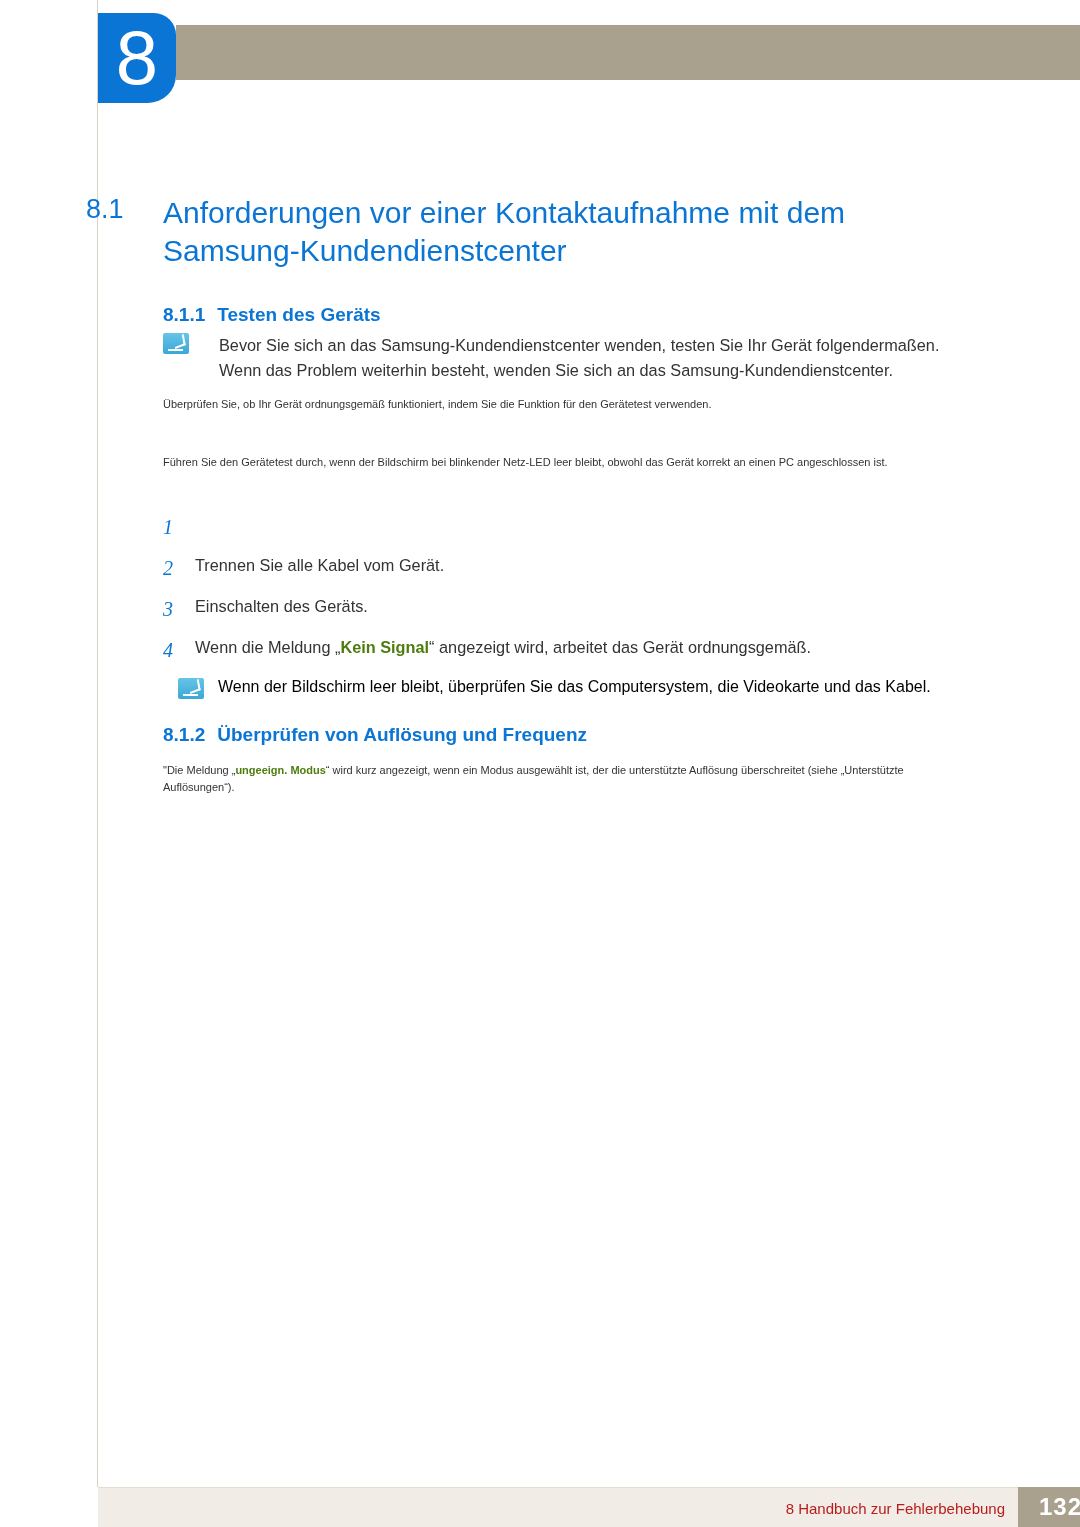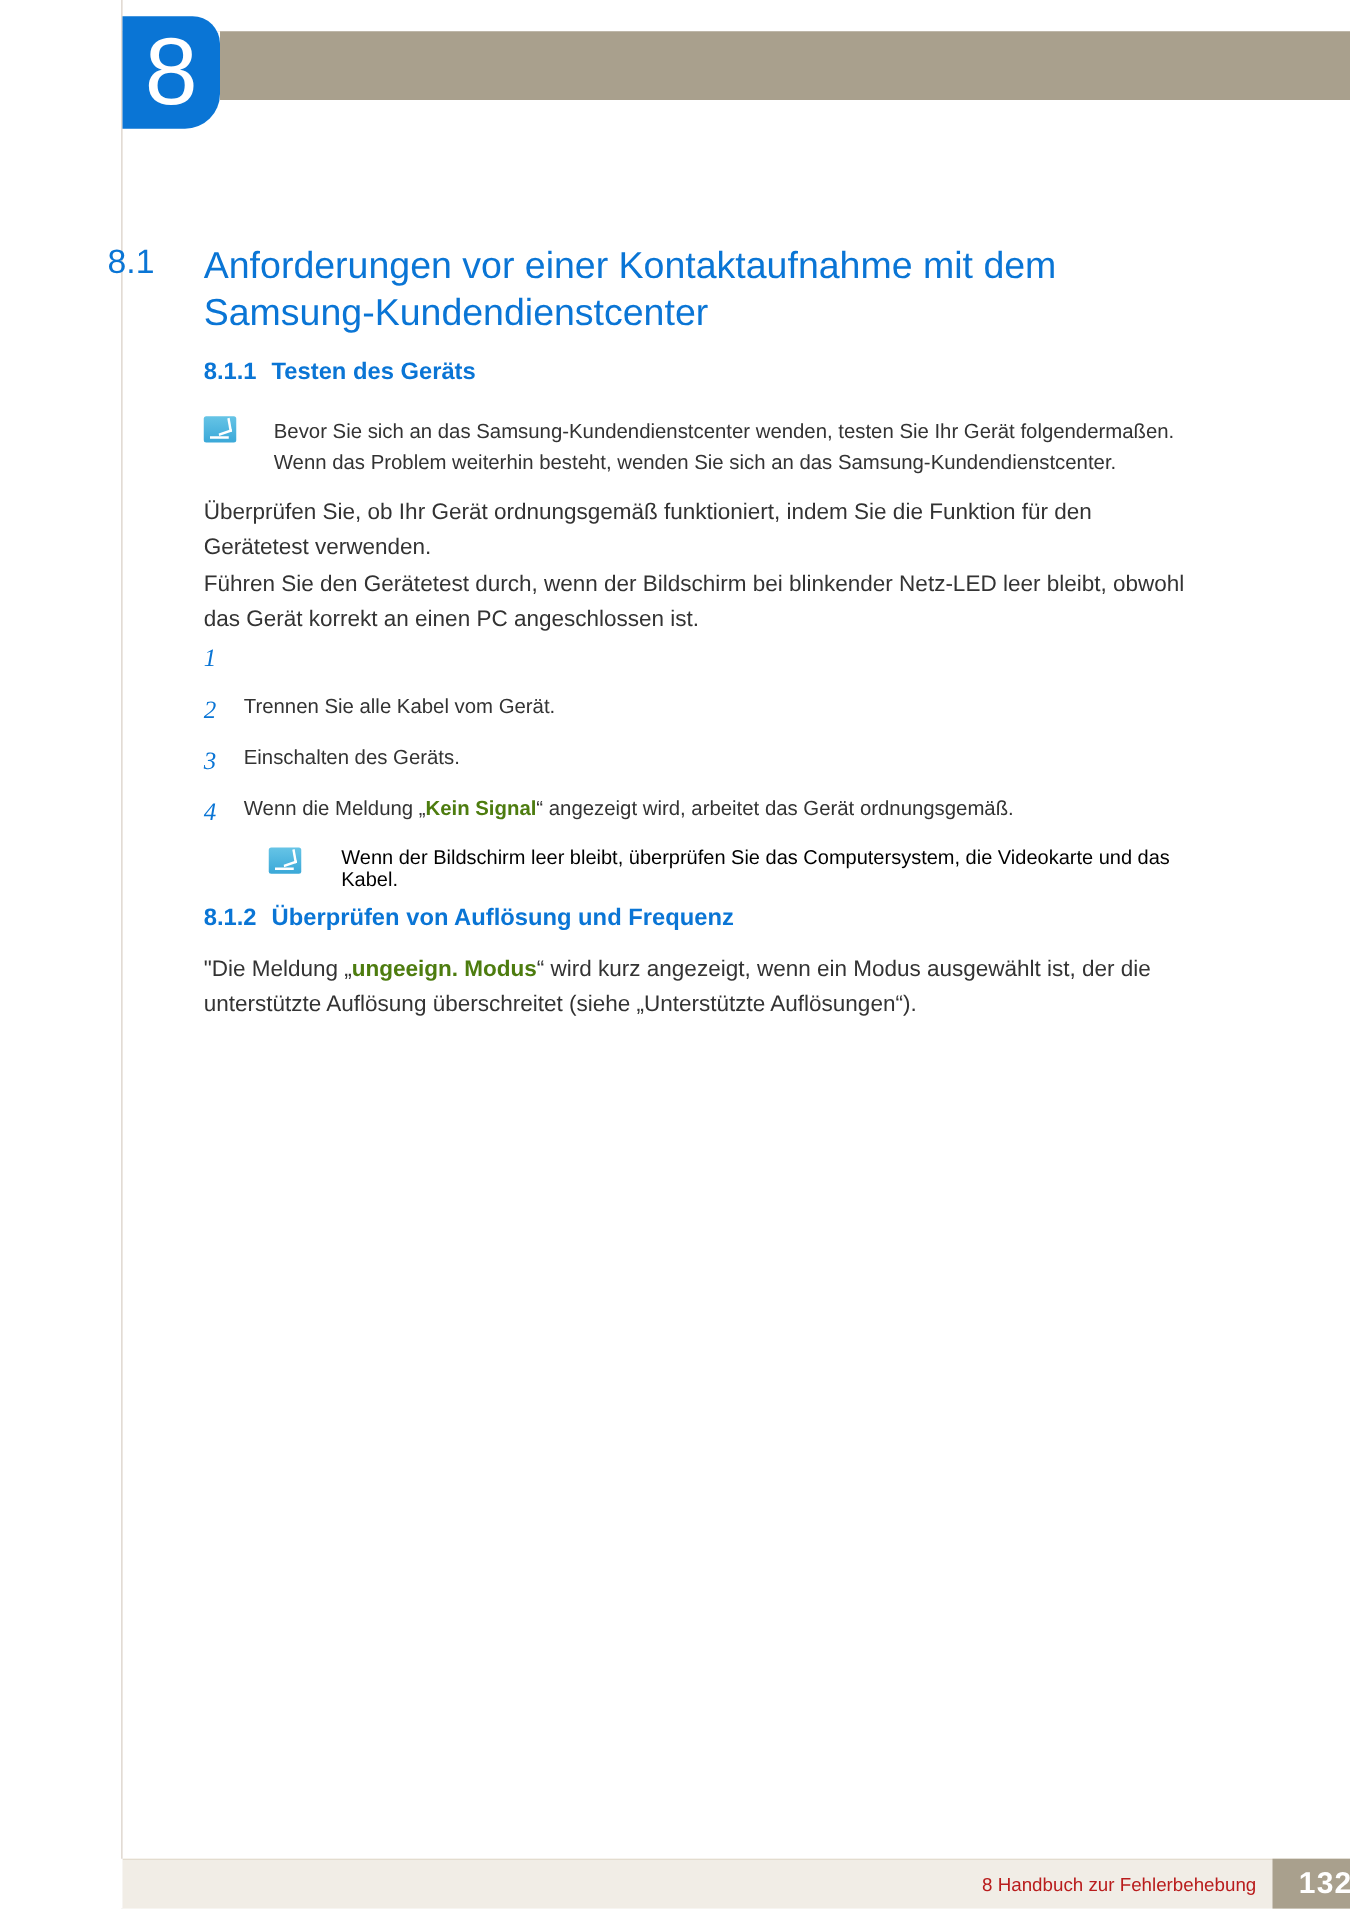--- a/index.html
+++ b/index.html
@@ -46,32 +46,32 @@
   .note-icon::after {
     content: ""; position: absolute; left: 5px; bottom: 3px; width: 15px; height: 2px; background: #ffffff;
   }
   .note-icon::before {
     content: ""; position: absolute; right: 4px; top: 3px; width: 9px; height: 9px;
     border-right: 2px solid #fff; border-bottom: 2px solid #fff;
     transform: rotate(-20deg) skewX(-10deg);
   }
 
   
-  .body-text { position: absolute; left: 163px; width: 795px; font-size: 18px; color: #333333; line-height: 1.55; }
+  .body-text { position: absolute; left: 163px; width: 795px; font-size: 11px; color: #333333; line-height: 1.55; }
   .note-block { position: absolute; left: 163px; width: 795px; display: flex; gap: 30px; font-size: 16.3px; color: #333333; line-height: 1.55; }
   .note-block .note-text { flex: 1; }
 
   
   .steps { position: absolute; left: 163px; width: 795px; }
   .step { display: flex; gap: 12px; font-size: 16.3px; color: #333333; line-height: 1.55; margin-bottom: 10px; }
   .step-num { color: #0a75d5; font-style: italic; font-size: 20px; width: 20px; flex-shrink: 0; font-family: Georgia, 'Times New Roman', serif; }
   .bold-orange { color: #4d7c0f; font-weight: 700; }
 
   
-  .nested-note { display: flex; gap: 32px; margin-left: 52px; margin-top: 12px; }
+  .nested-note { display: flex; gap: 14px; margin-left: 15px; margin-top: 12px; }
 
   
   .footer-bar { position: absolute; left: 98px; bottom: 0; right: 0; height: 40px; background: #f1ede6; border-top: 1px solid #e3dccf; }
   .footer-text { position: absolute; right: 75px; bottom: 10px; font-size: 15px; color: #b91c1c; text-align: center; }
   .page-num-box { position: absolute; right: 0; bottom: 0; height: 40px; width: 62px; background: #a9a08d; display: flex; align-items: center; justify-content: center; padding-left: 23px; }
   .page-num { color: #ffffff; font-size: 24px; font-weight: 700; letter-spacing: 1px; }
 
   
   .footer-left { position: absolute; left: 0; bottom: 0; width: 98px; height: 40px; background: #ffffff; }
 </style>
@@ -83,21 +83,21 @@
   <div class="header-bar"></div>
   <div class="header-bar-inner"></div>
 
   <div class="chapter-tab">
     <span class="chapter-number">8</span>
   </div>
 
   <div class="section-num">8.1</div>
   <div class="section-title">Anforderungen vor einer Kontaktaufnahme mit dem Samsung-Kundendienstcenter</div>
 
-  <div class="subsec" style="top:287px">
+  <div class="subsec" style="top:304px">
     <span class="subsec-num">8.1.1</span><span>Testen des Geräts</span>
   </div>
 
   <div class="note-block" style="top:333px">
     <span class="note-icon"></span>
     <div class="note-text">Bevor Sie sich an das Samsung-Kundendienstcenter wenden, testen Sie Ihr Gerät folgendermaßen. Wenn das Problem weiterhin besteht, wenden Sie sich an das Samsung-Kundendienstcenter.</div>
   </div>
 
   <div class="body-text" style="top:396px">Überprüfen Sie, ob Ihr Gerät ordnungsgemäß funktioniert, indem Sie die Funktion für den Gerätetest verwenden.</div>
   <div class="body-text" style="top:454px">Führen Sie den Gerätetest durch, wenn der Bildschirm bei blinkender Netz-LED leer bleibt, obwohl das Gerät korrekt an einen PC angeschlossen ist.</div>

